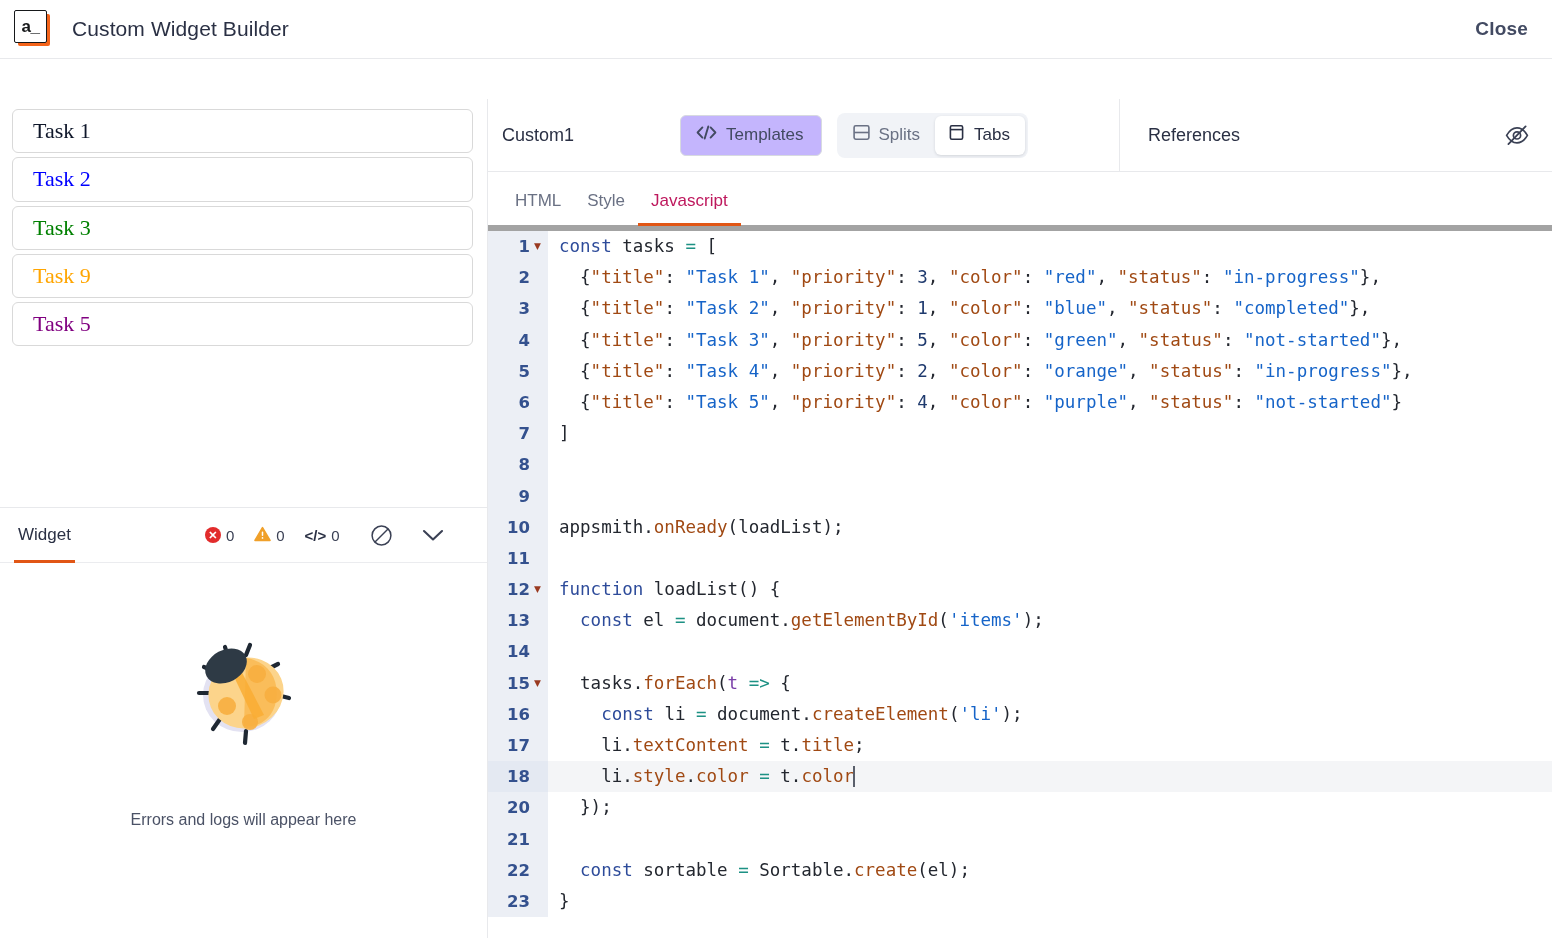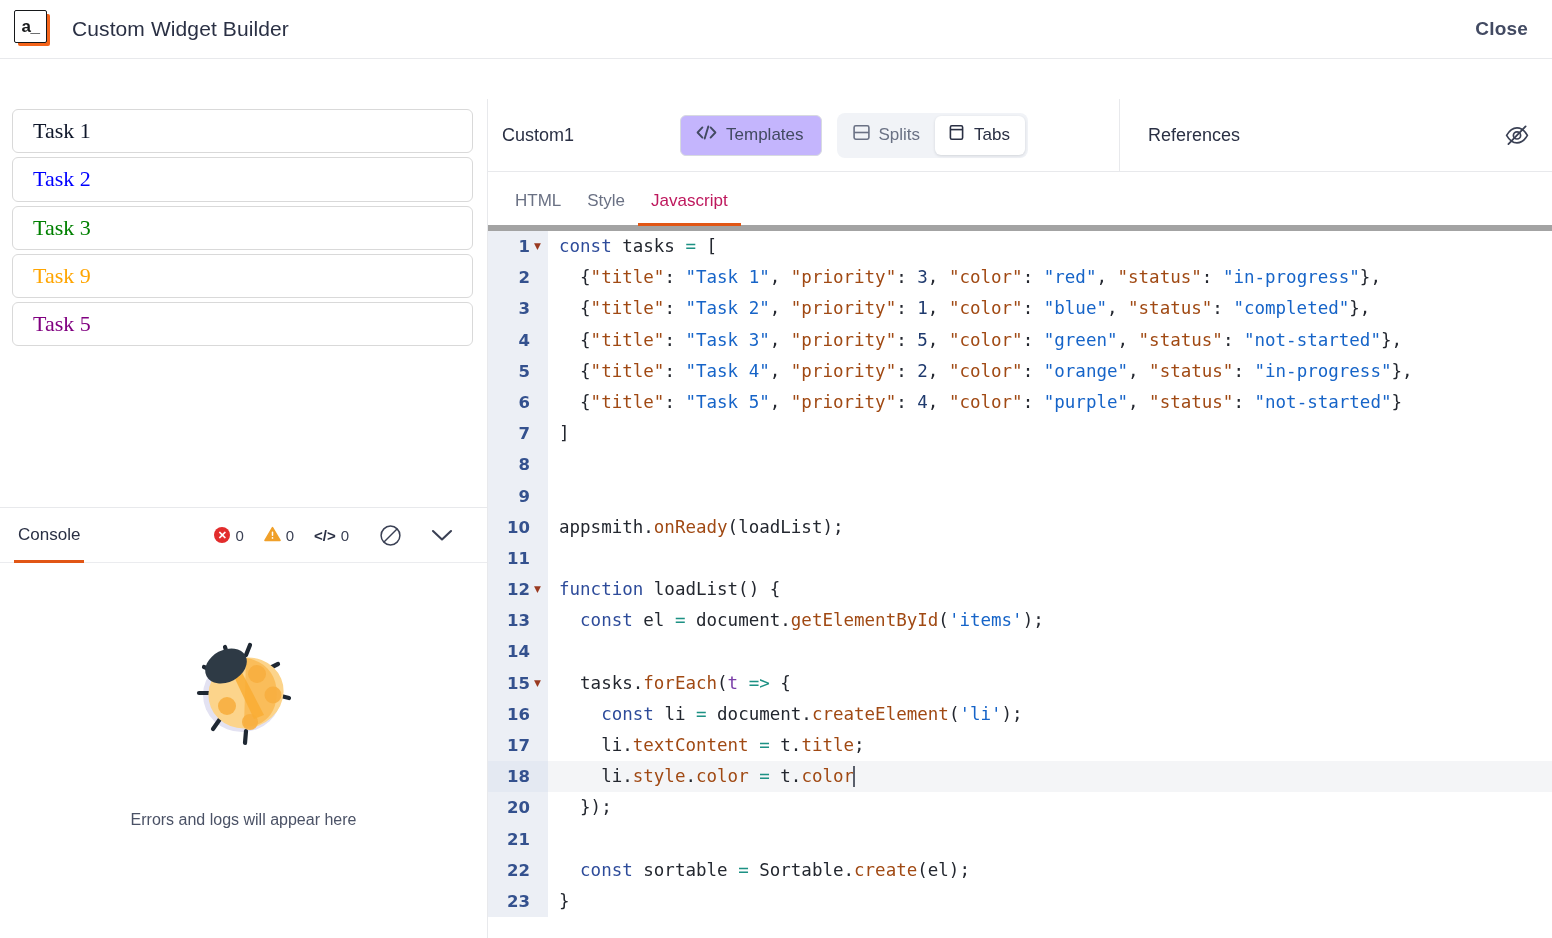--- a/index.html
+++ b/index.html
@@ -244,21 +244,21 @@
             <li style="color: #0f172a;">Task 1</li>
             <li style="color: blue;">Task 2</li>
             <li style="color: green;">Task 3</li>
             <li style="color: orange;">Task 9</li>
             <li style="color: purple;">Task 5</li>
           </ul>
       </div>
 
       <div class="console">
         <div class="console-bar">
-          <div class="console-tab">Console</div>
+          <div class="console-tab">Widget</div>
 
           <div class="console-counts">
             <div class="cnt">
               <span class="badge-err">✕</span>
               <span>0</span>
             </div>
             <div class="cnt-gap"></div>
             <div class="cnt">
               <span>
                 <svg width="17" height="16" viewBox="0 0 17 16">

